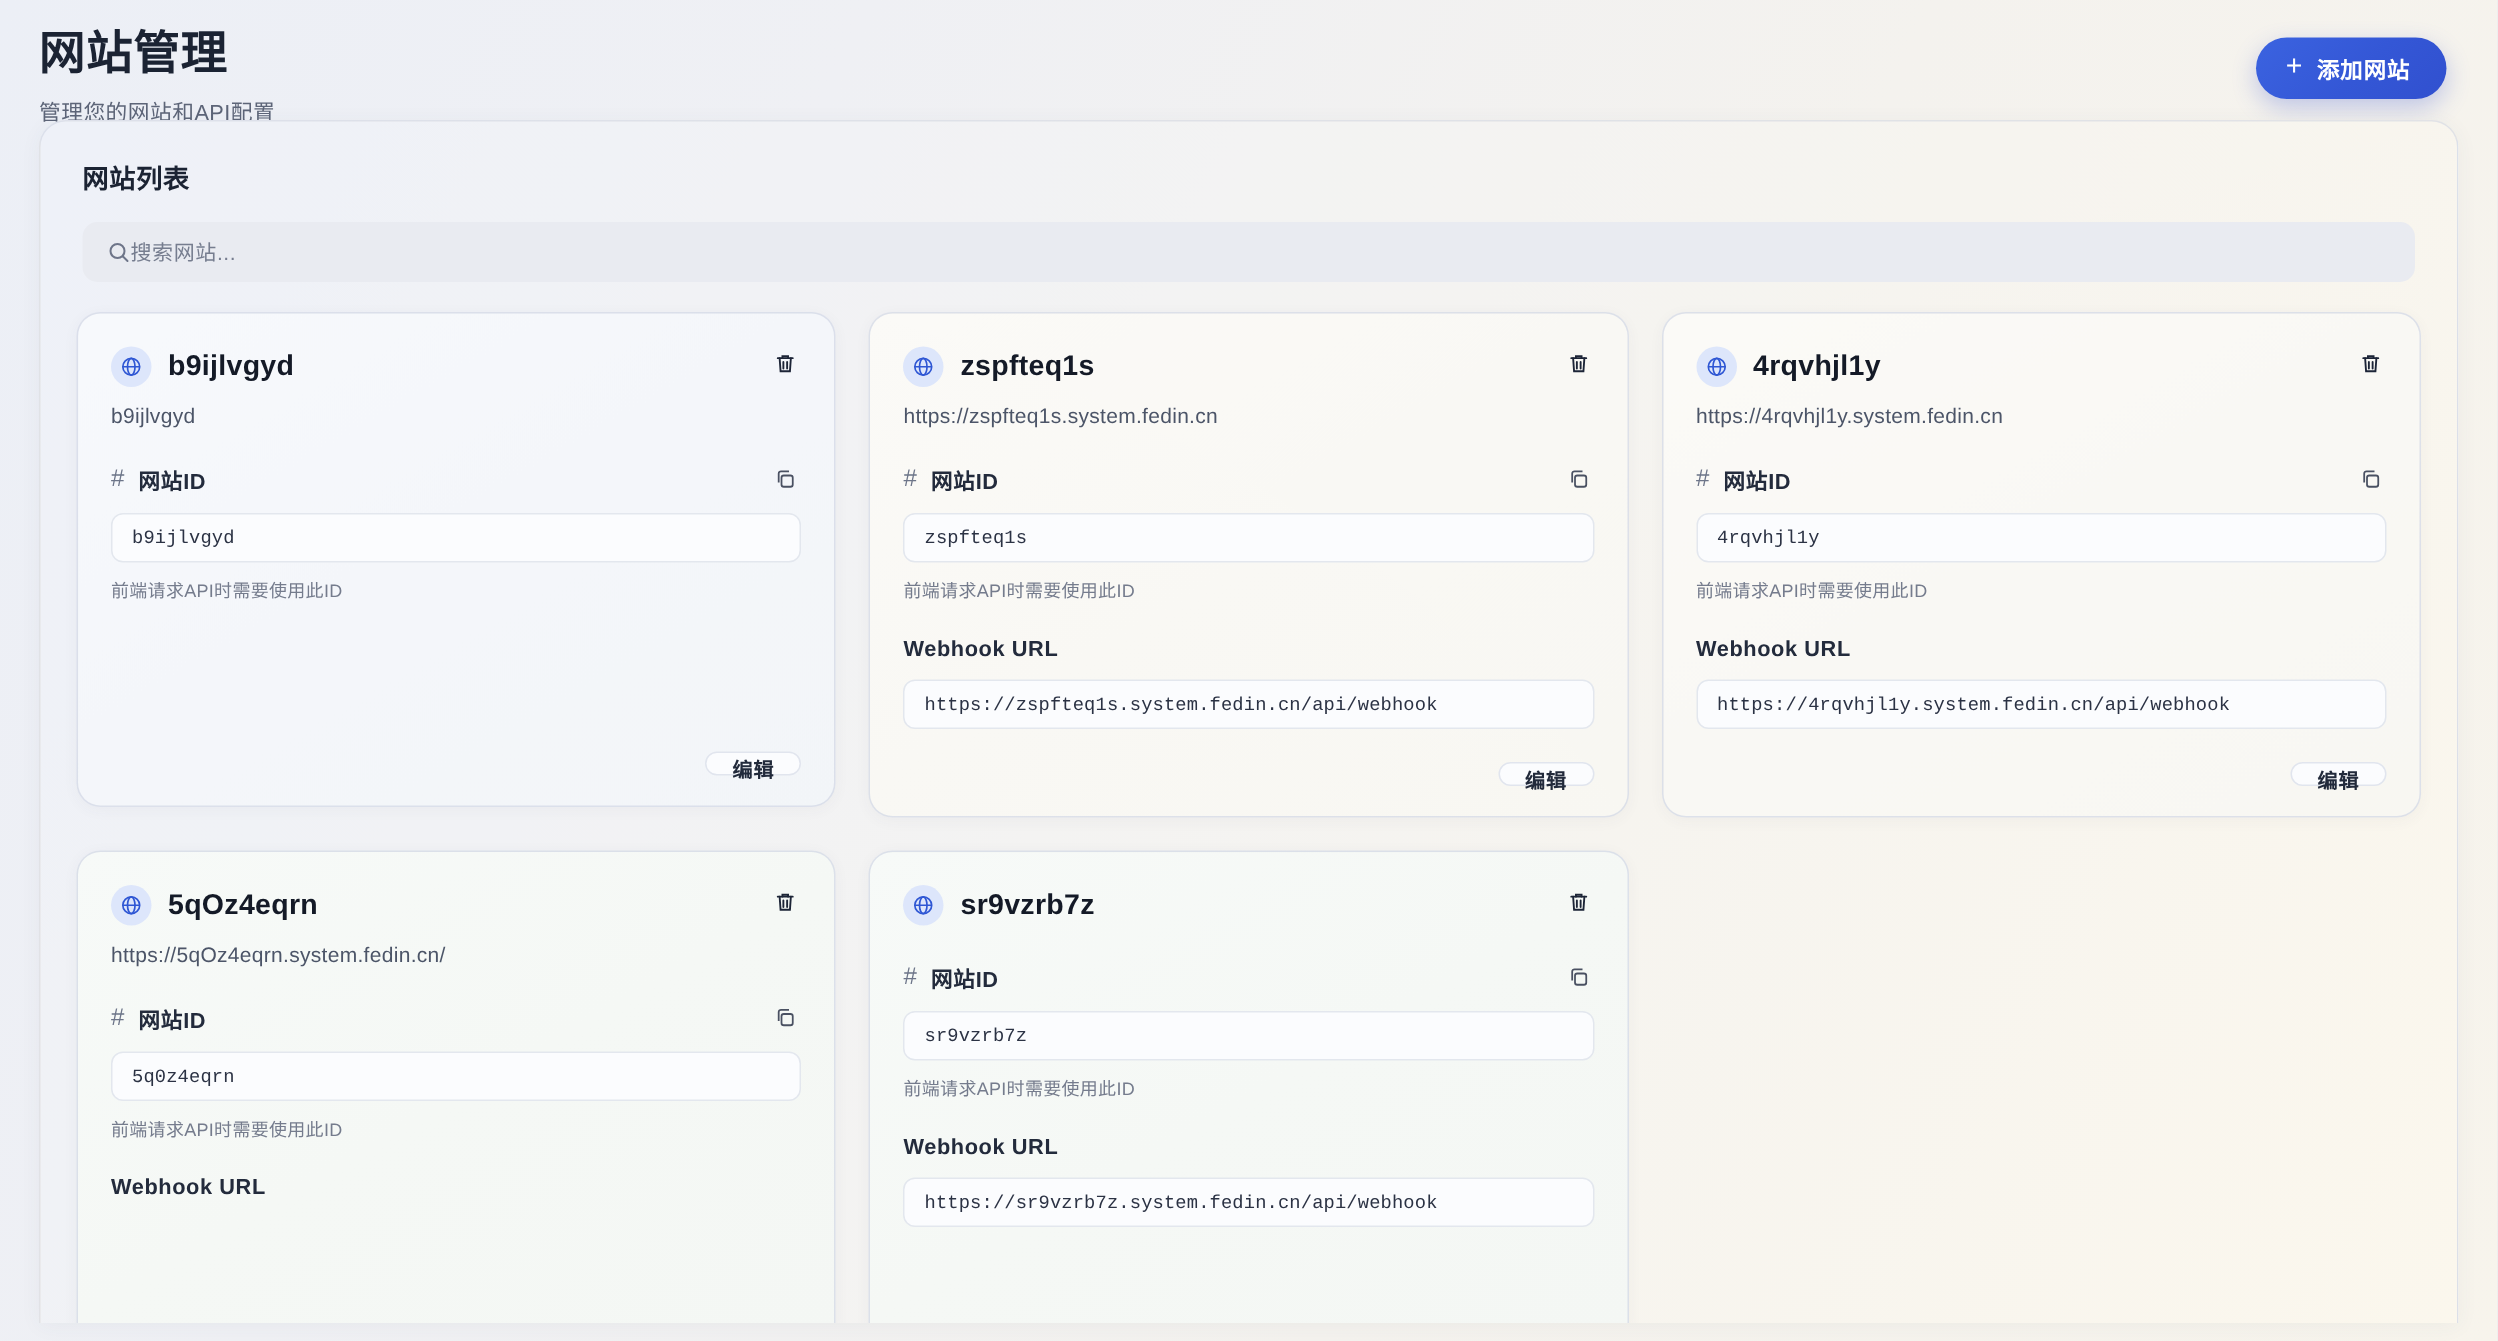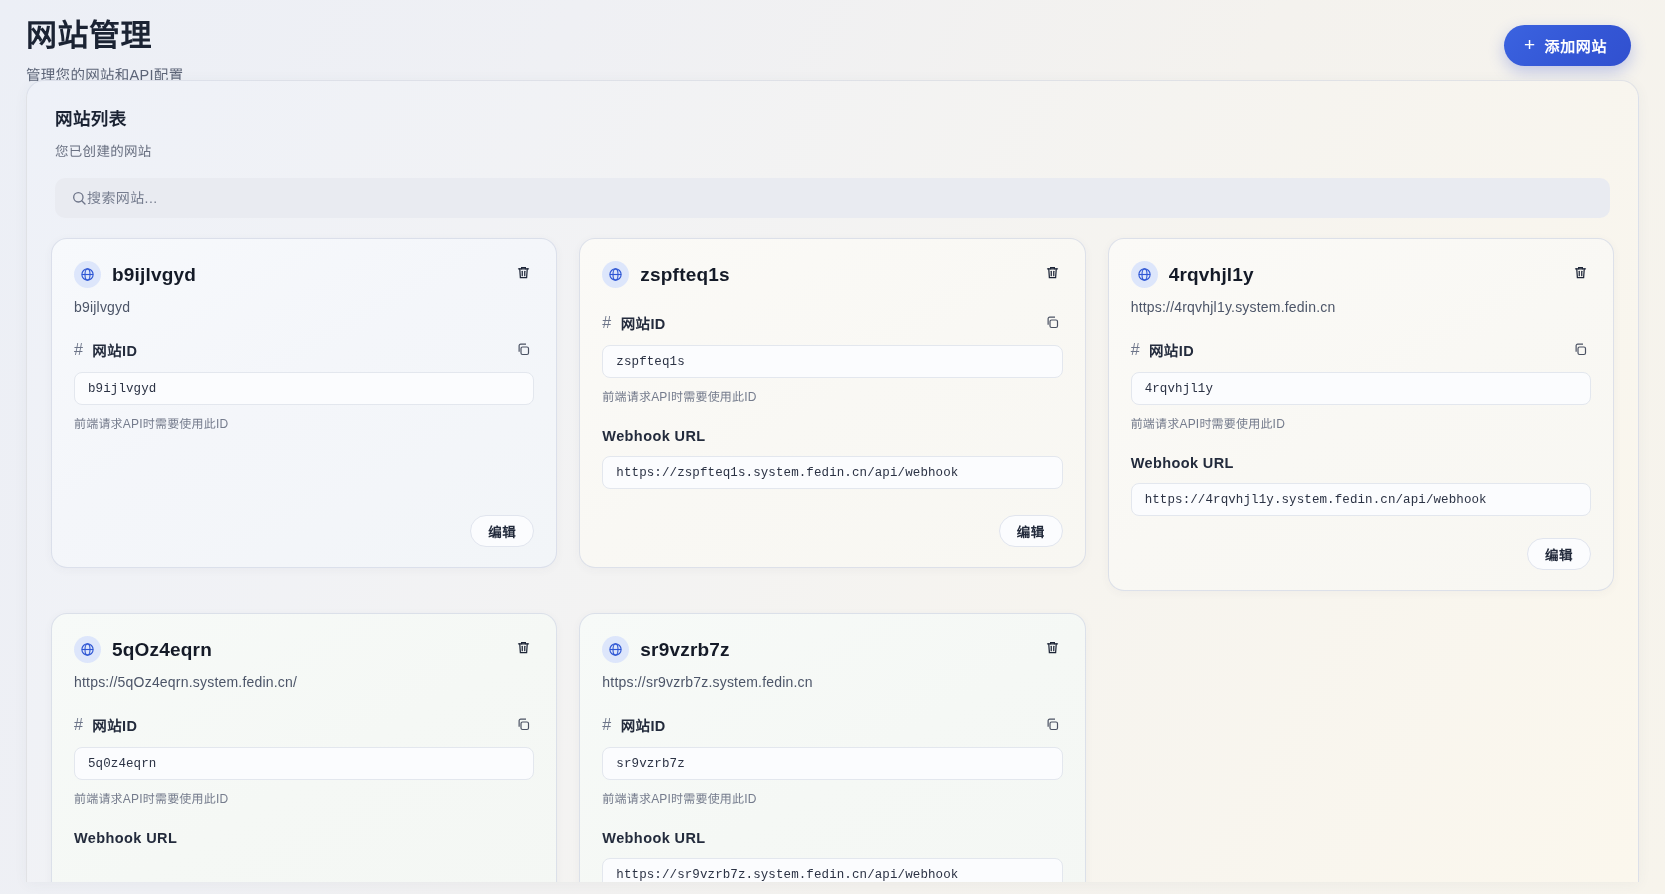--- a/index.html
+++ b/index.html
@@ -270,21 +270,21 @@
   .card-footer {
     margin-top: auto;
     padding-top: 22px;
     display: flex;
     justify-content: flex-end;
   }
   .edit-button {
     border: 1px solid #e1e5ee;
     background: #fbfcfe;
     border-radius: 17px;
-    height: 32px;
+    height: 16px;
     padding: 0 17px;
     font-size: 13.5px;
     font-weight: 600;
     color: #222a3b;
     letter-spacing: 0.5px;
     cursor: pointer;
     font-family: inherit;
   }
 </style>
 </head>
@@ -299,21 +299,20 @@
   </div>
   <button class="add-site-button">
     <span class="plus-glyph">+</span>
     <span>添加网站</span>
   </button>
 </header>
 
 <main class="panel">
   <div class="panel-head">
     <div class="panel-title">网站列表</div>
-    <div class="panel-subtitle">您已创建的网站</div>
   </div>
 
   <div class="search-wrap">
     <span class="search-icon">
       <svg width="16" height="16" viewBox="0 0 24 24" fill="none" stroke="#6e7589" stroke-width="2" stroke-linecap="round">
         <circle cx="11" cy="11" r="7"></circle>
         <line x1="16.5" y1="16.5" x2="21" y2="21"></line>
       </svg>
     </span>
     <input class="search-input" type="text" placeholder="搜索网站..." style="">
@@ -382,20 +381,21 @@
         <button class="delete-button">
           <svg width="15" height="17" viewBox="0 0 24 24" fill="none" stroke="#1d2537" stroke-width="2" stroke-linecap="round">
             <path d="M4 6h16"></path>
             <path d="M9 6V4h6v2"></path>
             <path d="M6 6l1 14h10l1-14"></path>
             <line x1="10" y1="10" x2="10" y2="17"></line>
             <line x1="14" y1="10" x2="14" y2="17"></line>
           </svg>
         </button>
       </div>
+      <div class="card-url">https://zspfteq1s.system.fedin.cn</div>
 
       <div class="field-block">
         <div class="field-header">
           <span class="field-label">
             <span class="hash-glyph">#</span>
             <span>网站ID</span>
           </span>
           <button class="copy-button">
             <svg width="15" height="15" viewBox="0 0 24 24" fill="none" stroke-width="1.9">
               <rect x="8" y="8" width="12" height="12" rx="2.5" stroke="#4a5162" fill="none"></rect>
@@ -530,21 +530,20 @@
         <button class="delete-button">
           <svg width="15" height="17" viewBox="0 0 24 24" fill="none" stroke="#1d2537" stroke-width="2" stroke-linecap="round">
             <path d="M4 6h16"></path>
             <path d="M9 6V4h6v2"></path>
             <path d="M6 6l1 14h10l1-14"></path>
             <line x1="10" y1="10" x2="10" y2="17"></line>
             <line x1="14" y1="10" x2="14" y2="17"></line>
           </svg>
         </button>
       </div>
-      <div class="card-url">https://sr9vzrb7z.system.fedin.cn</div>
 
       <div class="field-block">
         <div class="field-header">
           <span class="field-label">
             <span class="hash-glyph">#</span>
             <span>网站ID</span>
           </span>
           <button class="copy-button">
             <svg width="15" height="15" viewBox="0 0 24 24" fill="none" stroke-width="1.9">
               <rect x="8" y="8" width="12" height="12" rx="2.5" stroke="#4a5162" fill="none"></rect>

